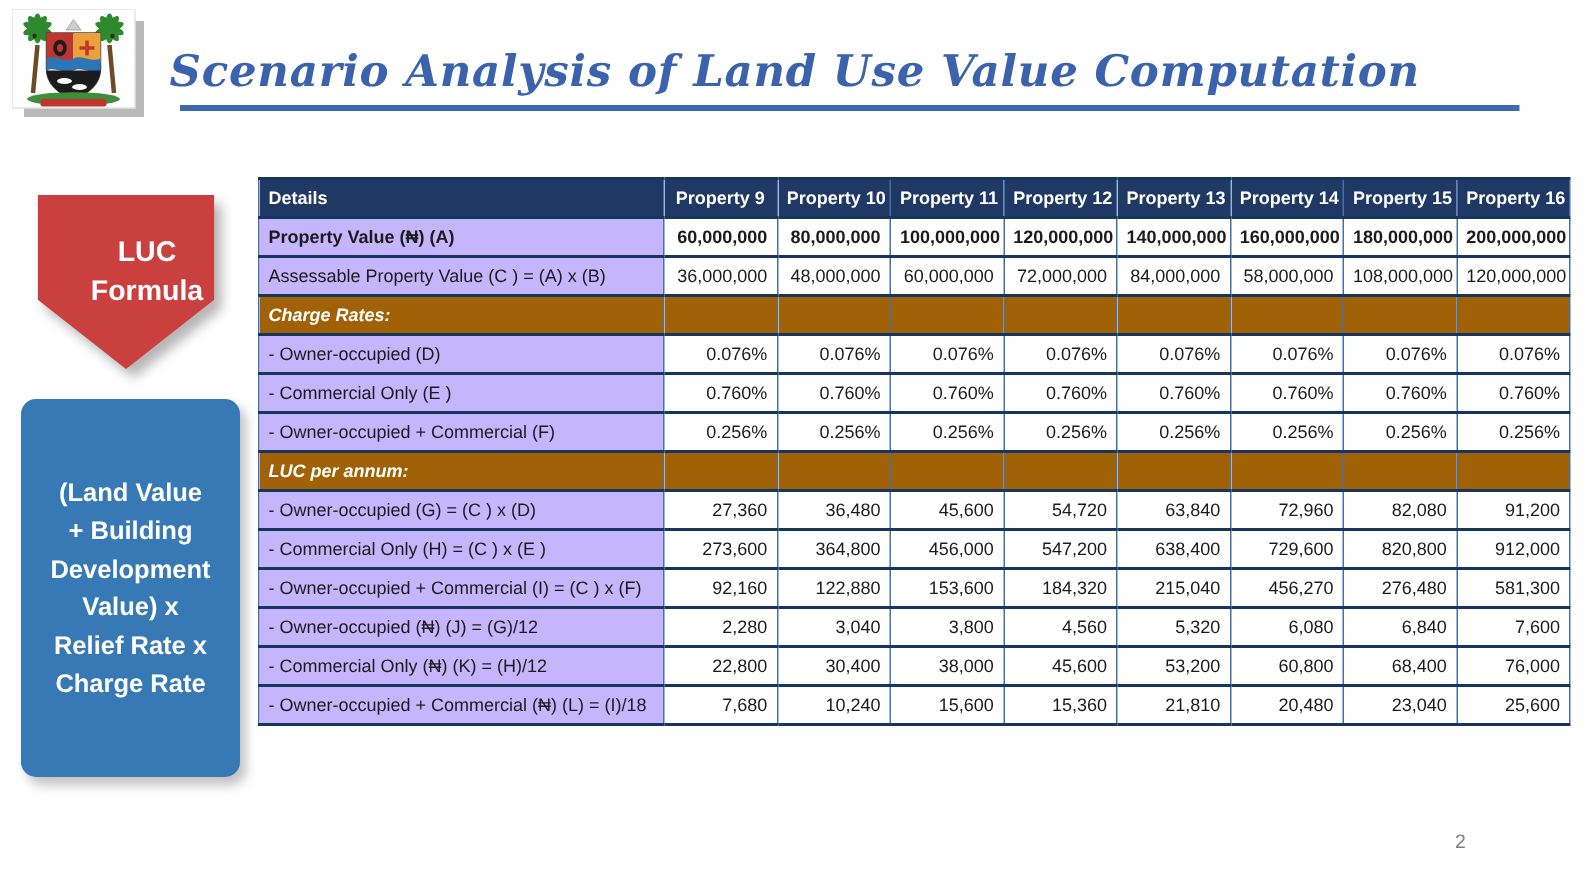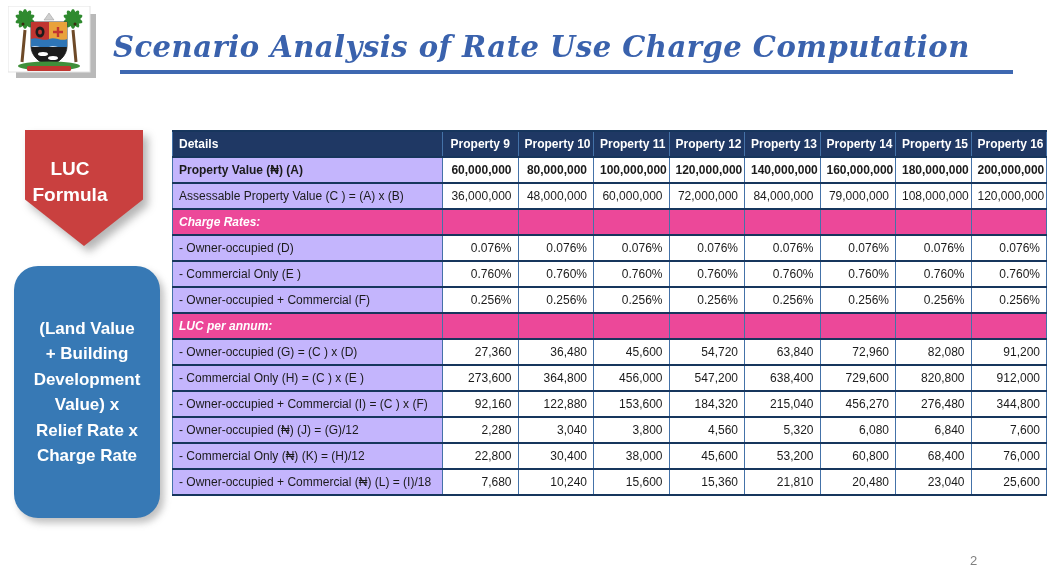--- a/index.html
+++ b/index.html
@@ -18,58 +18,58 @@
   .title-underline {
     position:absolute; left:120px; top:70px; width:893px; height:4px; background:#3E68B1;
   }
 
   
   .arrow-wrap { position:absolute; left:25px; top:130px; width:118px; height:116px;
     filter:drop-shadow(5px 6px 4px rgba(90,90,90,0.45)); }
   .arrow-shape {
     width:100%; height:100%; background:#C9403F;
     clip-path:polygon(0 0, 100% 0, 100% 60%, 50% 100%, 0 60%);
-    display:flex; justify-content:flex-start;
+    display:flex; justify-content:flex-end;
   }
   .arrow-label {
     margin-top:26px; width:90px; text-align:center; color:#ffffff;
     font-weight:bold; font-size:19px; line-height:1.35;
   }
   .formula-box {
     position:absolute; left:14px; top:266px; width:146px; height:252px;
-    background:#3779B5; border-radius:24px;
+    background:#3779B5; border-radius:10px;
     box-shadow:4px 5px 7px rgba(100,100,100,0.4);
     display:flex; align-items:center; justify-content:center;
   }
   .formula-text {
     color:#ffffff; font-weight:bold; font-size:17px; line-height:1.5;
     text-align:center; white-space:pre-line;
   }
 
   
-  .table-wrap { position:absolute; left:172px; top:130px; width:875px; }
+  .table-wrap { position:absolute; left:172px; top:118px; width:875px; }
   table.luc {
     border-collapse:collapse; table-layout:fixed; width:875px;
     font-size:12px; color:#1b1b1b;
   }
   table.luc col.col-details { width:270px; }
   table.luc th, table.luc td {
     border-left:1px solid #4472A8; border-right:1px solid #4472A8;
     border-top:2px solid #17365D; border-bottom:2px solid #17365D;
     height:24px; line-height:24px; padding:0 6px; overflow:hidden; white-space:nowrap;
   }
   table.luc thead th {
     background:#1F3864; color:#ffffff; font-weight:bold; 
   }
   table.luc thead th:first-child { text-align:left; }
   table.luc td.label-cell { text-align:left; background:#c4b5fd; }
   table.luc td.value-cell { text-align:right; background:#ffffff; }
   table.luc tr.bold-row td { font-weight:bold; }
   table.luc tr.section-row td {
-    background:#ec4899; color:#ffffff; font-weight:bold; font-style:italic;
+    background:#a16207; color:#ffffff; font-weight:bold; font-style:italic;
     text-align:left;
   }
 
   
   .page-number {
     position:absolute; left:970px; top:553px; color:#808080; font-size:13px;
   }
 </style>
 </head>
 <body>
@@ -118,21 +118,21 @@
         <path d="M23,41 H59 V40 C59,50 51,56 41,61 C31,56 23,50 23,40 Z" fill="#1c1c1c"></path>
         <ellipse cx="35" cy="48" rx="5" ry="2" fill="#ffffff"></ellipse>
         <ellipse cx="45" cy="52" rx="5" ry="2" fill="#ffffff"></ellipse>
       </g>
 
       <ellipse cx="41" cy="60" rx="31" ry="4.5" fill="#3F8F3A"></ellipse>
       <rect x="19" y="60" width="44" height="5" rx="1.5" fill="#C13530"></rect>
     </svg>
   </div>
 
-  <div class="page-title">Scenario Analysis of Rate Use Charge Computation</div>
+  <div class="page-title">Scenario Analysis of Land Use Value Computation</div>
   <div class="title-underline"></div>
 
   <div class="arrow-wrap">
     <div class="arrow-shape">
       <div class="arrow-label">LUC Formula</div>
     </div>
   </div>
 
   <div class="formula-box">
     <div class="formula-text">(Land Value
@@ -181,21 +181,21 @@
             <td class="value-cell">180,000,000</td>
             <td class="value-cell">200,000,000</td>
           </tr>
           <tr>
             <td class="label-cell">Assessable Property Value (C ) = (A) x (B)</td>
             <td class="value-cell">36,000,000</td>
             <td class="value-cell">48,000,000</td>
             <td class="value-cell">60,000,000</td>
             <td class="value-cell">72,000,000</td>
             <td class="value-cell">84,000,000</td>
-            <td class="value-cell">79,000,000</td>
+            <td class="value-cell">58,000,000</td>
             <td class="value-cell">108,000,000</td>
             <td class="value-cell">120,000,000</td>
           </tr>
           <tr class="section-row">
             <td>Charge Rates:</td>
             <td></td>
             <td></td>
             <td></td>
             <td></td>
             <td></td>
@@ -271,21 +271,21 @@
           </tr>
           <tr>
             <td class="label-cell">-  Owner-occupied + Commercial (I) = (C ) x (F)</td>
             <td class="value-cell">92,160</td>
             <td class="value-cell">122,880</td>
             <td class="value-cell">153,600</td>
             <td class="value-cell">184,320</td>
             <td class="value-cell">215,040</td>
             <td class="value-cell">456,270</td>
             <td class="value-cell">276,480</td>
-            <td class="value-cell">344,800</td>
+            <td class="value-cell">581,300</td>
           </tr>
           <tr>
             <td class="label-cell">-  Owner-occupied (₦) (J) = (G)/12</td>
             <td class="value-cell">2,280</td>
             <td class="value-cell">3,040</td>
             <td class="value-cell">3,800</td>
             <td class="value-cell">4,560</td>
             <td class="value-cell">5,320</td>
             <td class="value-cell">6,080</td>
             <td class="value-cell">6,840</td>

